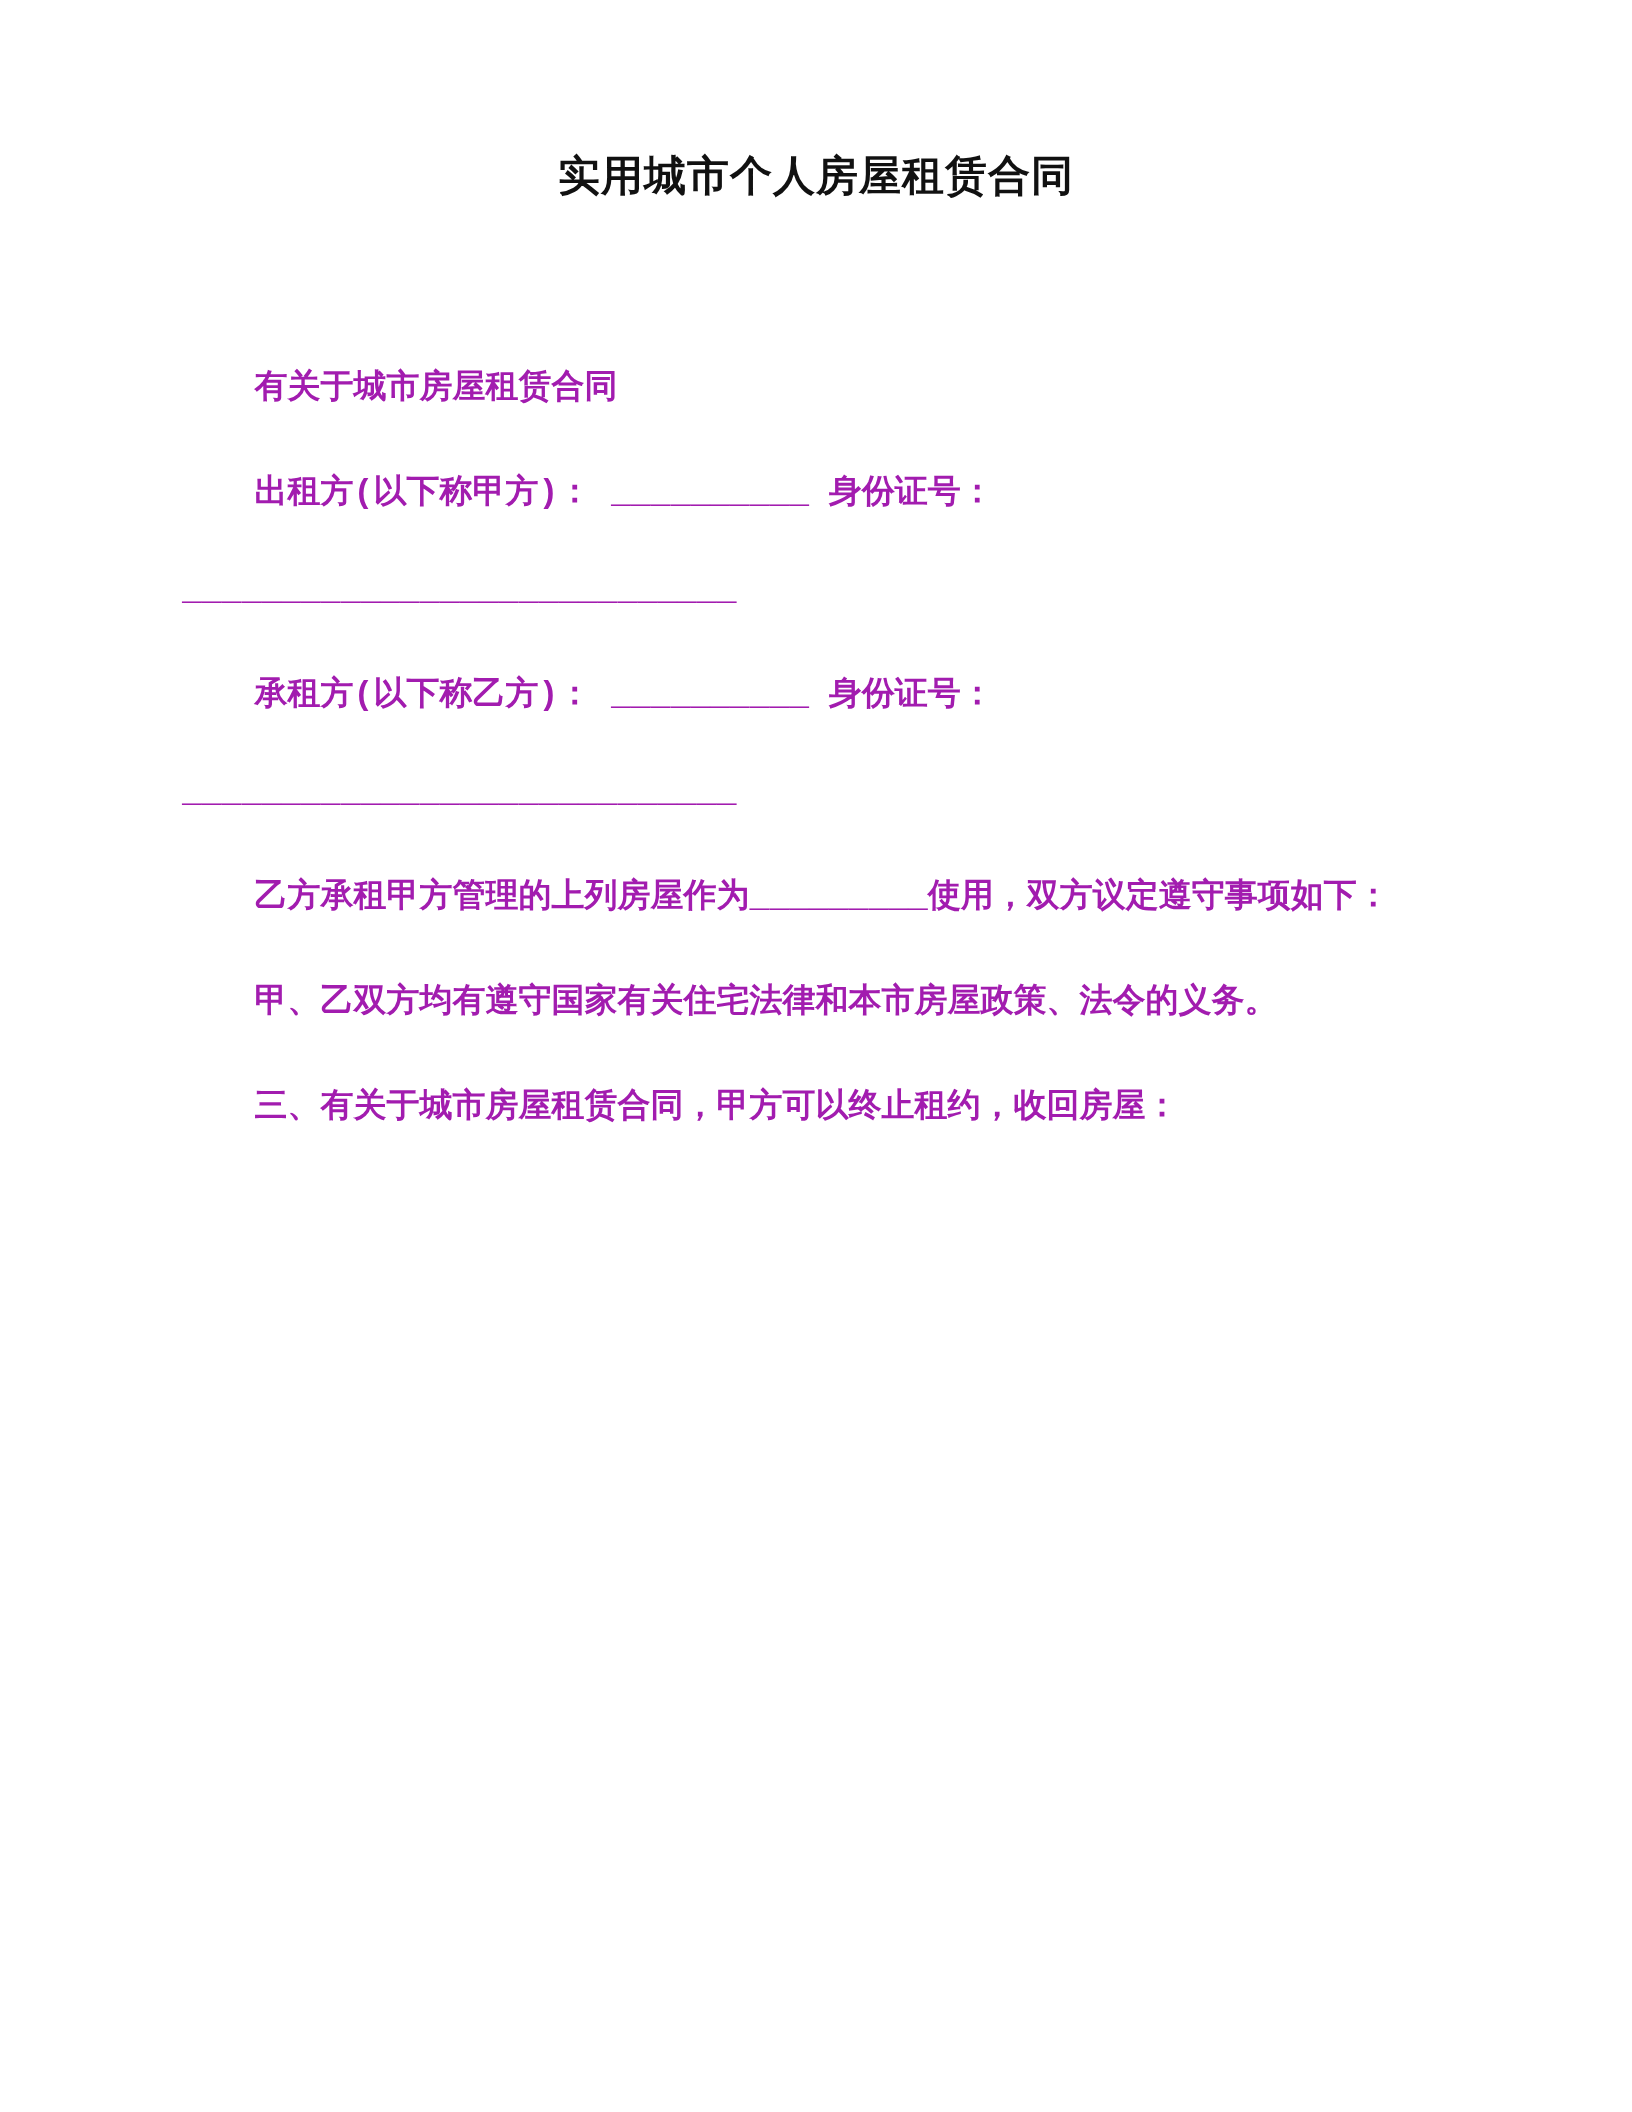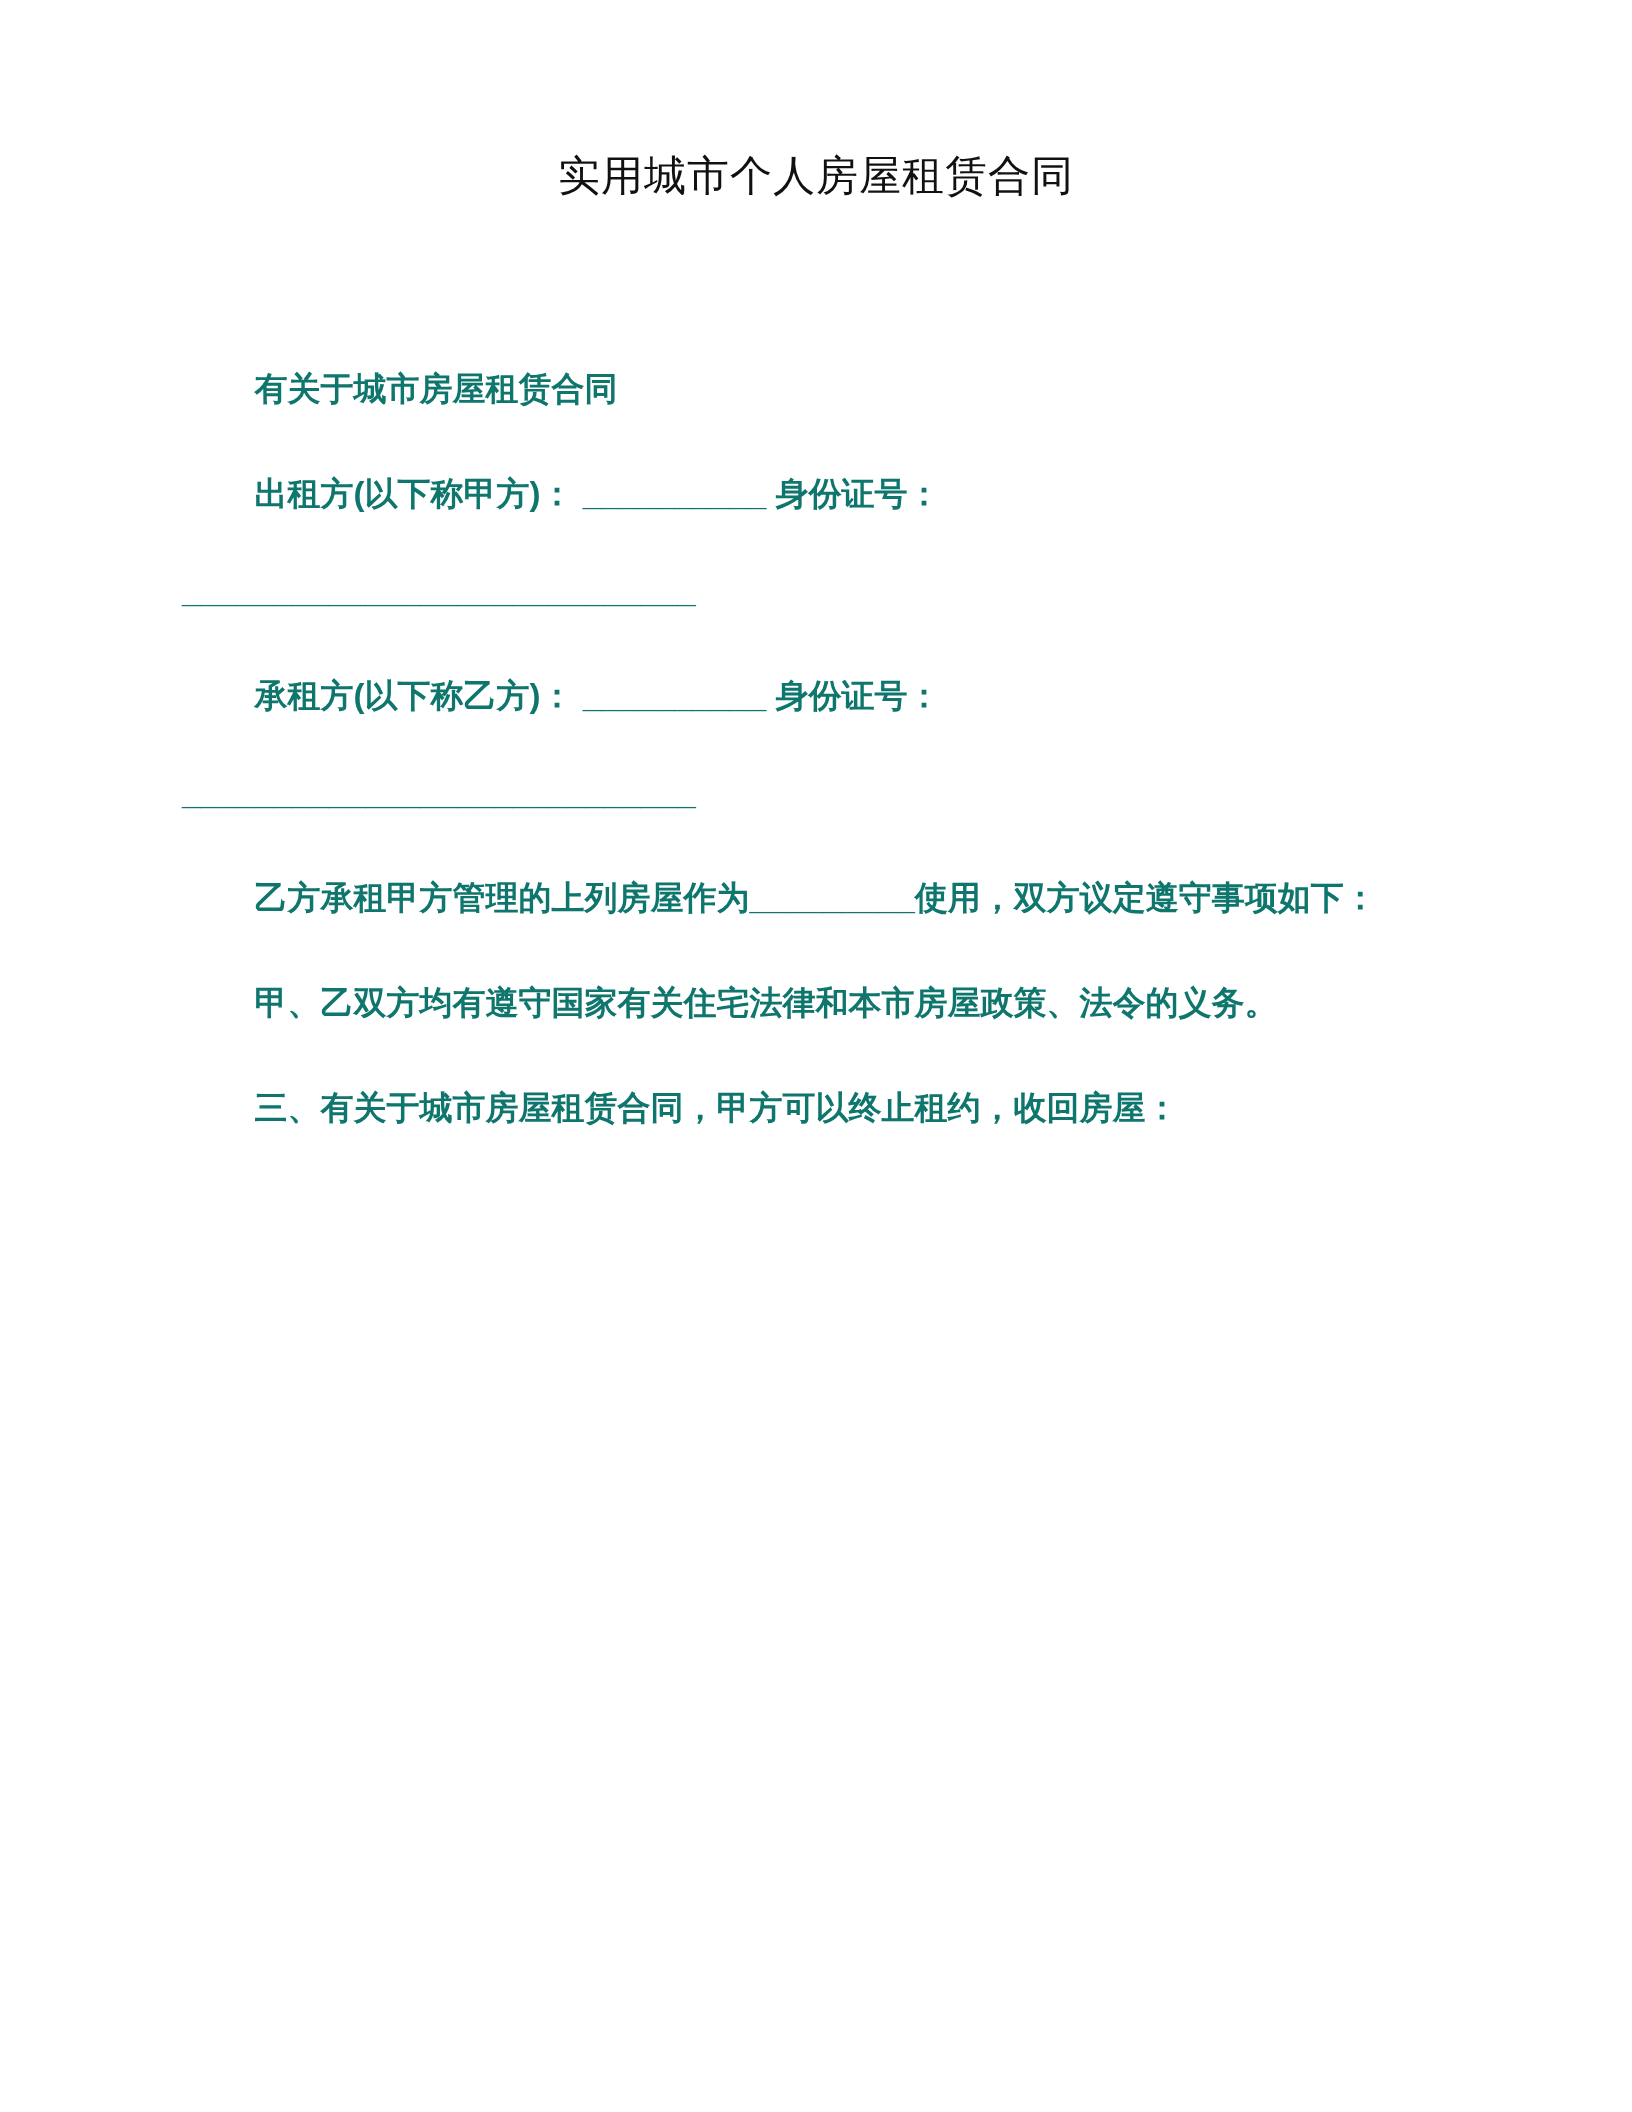--- a/index.html
+++ b/index.html
@@ -14,33 +14,34 @@
     margin: 0 auto;
     background: #ffffff;
     box-sizing: border-box;
     padding: 148px 182px 120px 182px;
     font-family: "Liberation Sans", "DejaVu Sans", sans-serif;
     color: #151515;
   }
   .doc-title {
     text-align: center;
     font-size: 42px;
-    font-weight: normal;
+    font-weight: bold;
     letter-spacing: 1px;
     margin: 0 0 150px 0;
     color: #111111;
   }
   .doc-body p {
     font-size: 33px;
     font-weight: bold;
     line-height: 2.15;
     margin: 0 0 26px 0;
     word-break: break-all;
     overflow-wrap: anywhere;
-    color: #0f766e;
+    color: #a21caf;
+    font-family: Liberation Mono, monospace;
   }
   .doc-body p.indent {
     text-indent: 2.2em;
   }
   .doc-body p.no-indent {
     text-indent: 0;
   }
   .doc-body p.gap-after {
     margin-bottom: 34px;
   }

